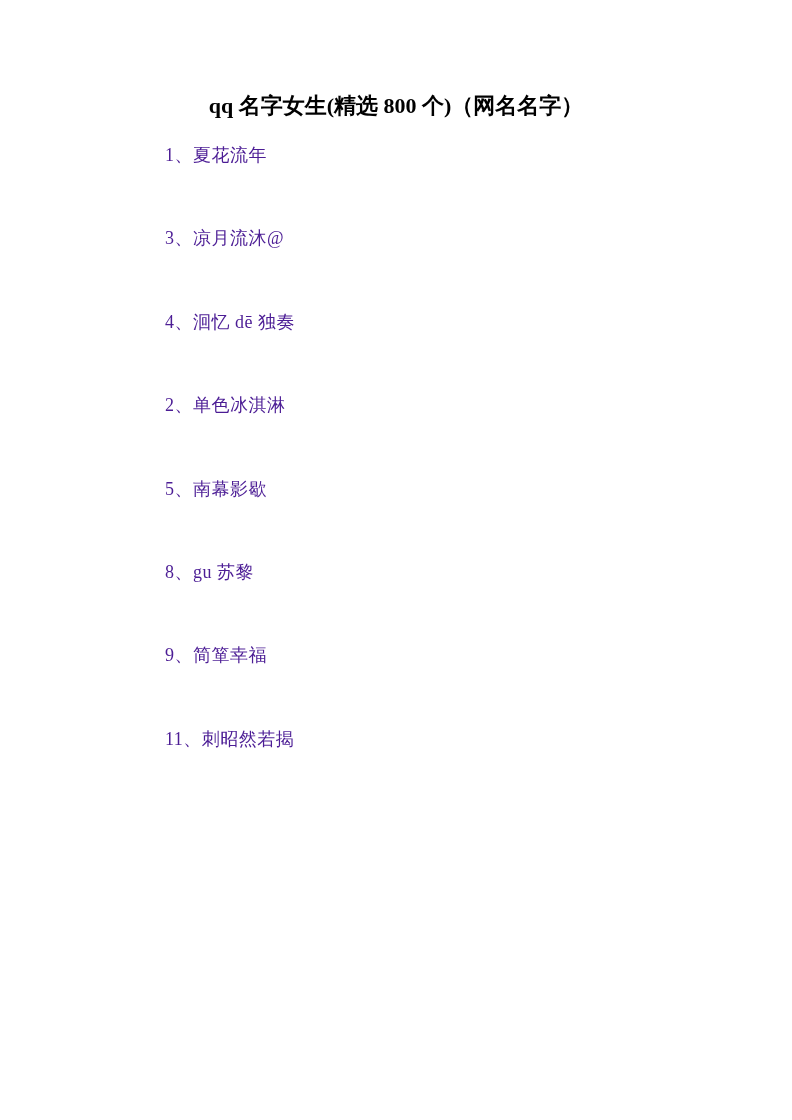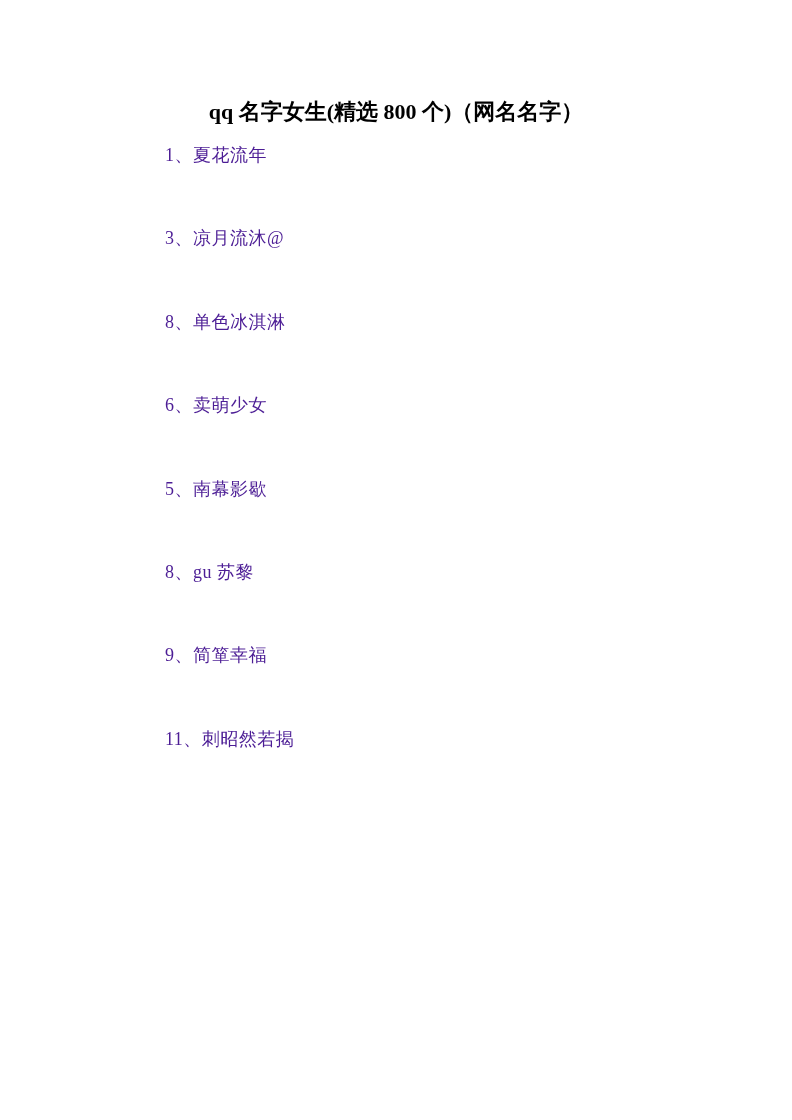--- a/index.html
+++ b/index.html
@@ -10,21 +10,21 @@
     width: 792px;
     height: 1120px;
     background: #ffffff;
     position: relative;
     overflow: hidden;
     font-family: "Liberation Serif", "DejaVu Serif", serif;
     color: #000000;
   }
   .doc-title {
     position: absolute;
-    top: 97px;
+    top: 91px;
     left: 0;
     width: 792px;
     margin: 0;
     text-align: center;
     font-family: "Liberation Serif", "DejaVu Serif", serif;
     font-weight: bold;
     font-size: 22px;
     line-height: 30px;
     color: #000000;
     white-space: pre;
@@ -49,20 +49,20 @@
   }
 </style>
 </head>
 <body>
 
 <div class="page">
   <h1 class="doc-title">qq 名字女生(精选 800 个)（网名名字）</h1>
   <div class="name-list">
     <div class="list-item">1、夏花流年</div>
     <div class="list-item">3、凉月流沐@</div>
-    <div class="list-item">8、单色冰淇淋</div>
-    <div class="list-item">6、卖萌少女</div>
+    <div class="list-item">4、洄忆 dē 独奏</div>
+    <div class="list-item">2、单色冰淇淋</div>
     <div class="list-item">5、南幕影歇</div>
     <div class="list-item">8、gu 苏黎</div>
     <div class="list-item">9、简箪幸福</div>
     <div class="list-item">11、刺昭然若揭</div>
   </div>
 </div>
 
 </body></html>

